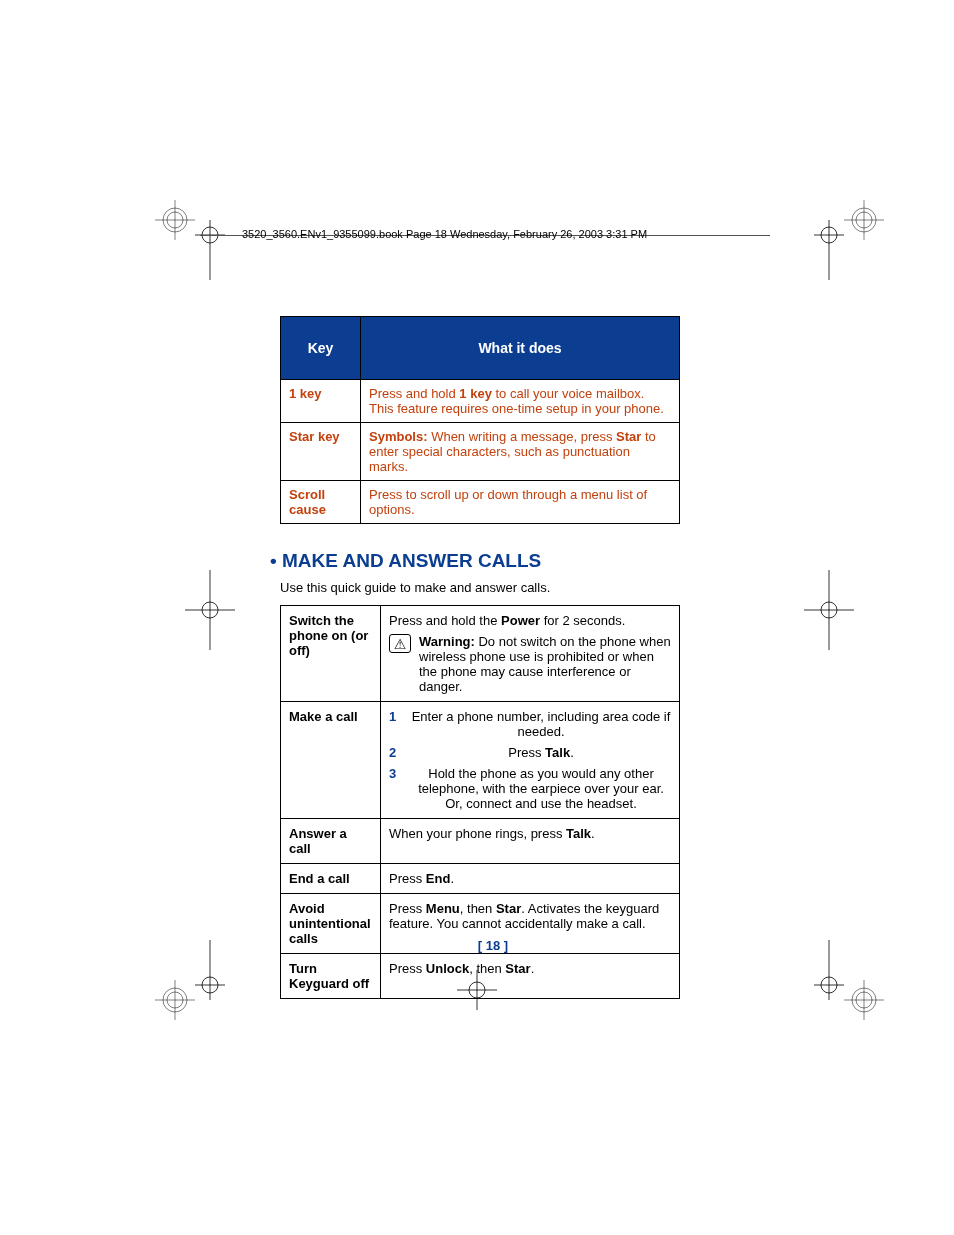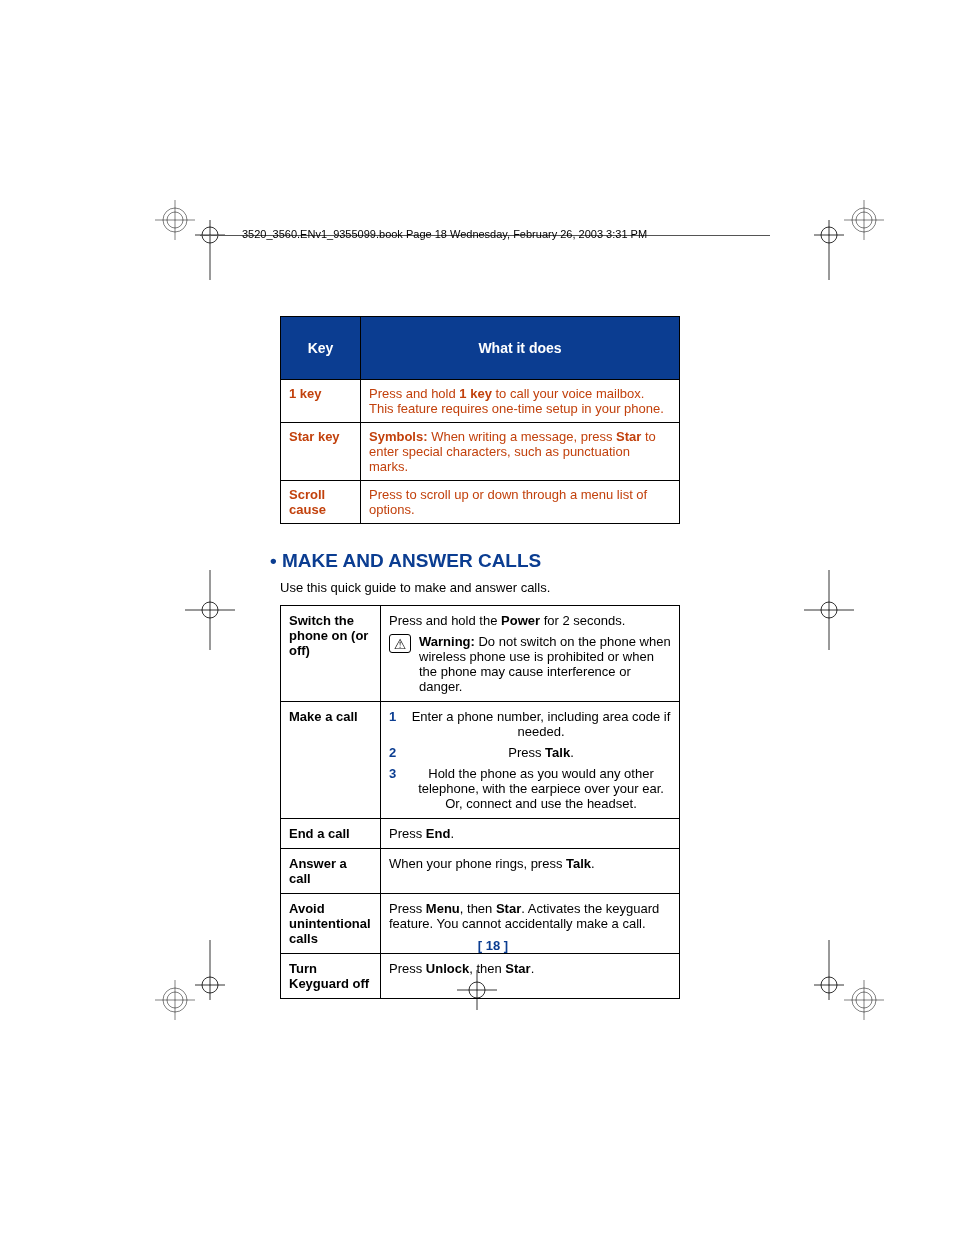--- a/index.html
+++ b/index.html
@@ -280,28 +280,28 @@
       <td class="action-name">Make a call</td>
       <td>
         <ol class="steps">
           <li>Enter a phone number, including area code if needed.</li>
           <li><span>Press </span><span class="bold">Talk</span><span>.</span></li>
           <li>Hold the phone as you would any other telephone, with the earpiece over your ear. Or, connect and use the headset.</li>
         </ol>
       </td>
     </tr>
     <tr>
+      <td class="action-name">Answer a call</td>
+      <td><span>When your phone rings, press </span><span class="bold">Talk</span><span>.</span></td>
+    </tr>
+    <tr>
       <td class="action-name">End a call</td>
       <td><span>Press </span><span class="bold">End</span><span>.</span></td>
     </tr>
     <tr>
-      <td class="action-name">Answer a call</td>
-      <td><span>When your phone rings, press </span><span class="bold">Talk</span><span>.</span></td>
-    </tr>
-    <tr>
       <td class="action-name">Avoid unintentional calls</td>
       <td><span>Press </span><span class="bold">Menu</span><span>, then </span><span class="bold">Star</span><span>. Activates the keyguard feature. You cannot accidentally make a call.</span></td>
     </tr>
     <tr>
       <td class="action-name">Turn Keyguard off</td>
       <td><span>Press </span><span class="bold">Unlock</span><span>, then </span><span class="bold">Star</span><span>.</span></td>
     </tr>
   </tbody>
     </table>
 

